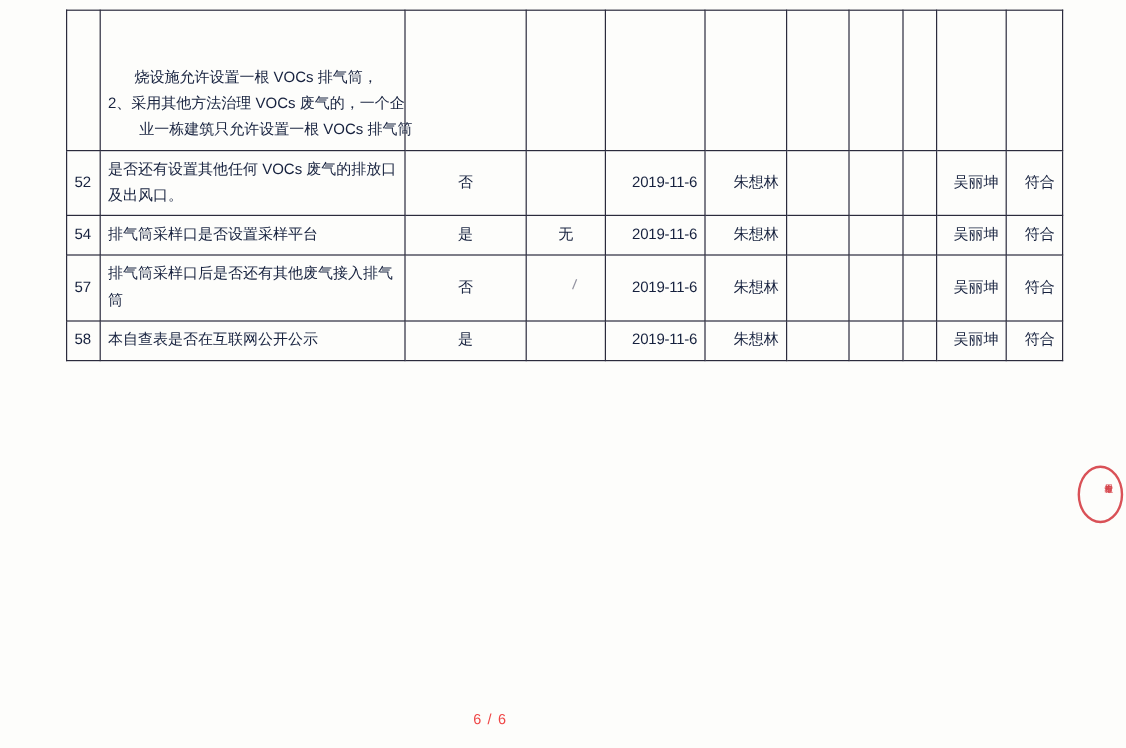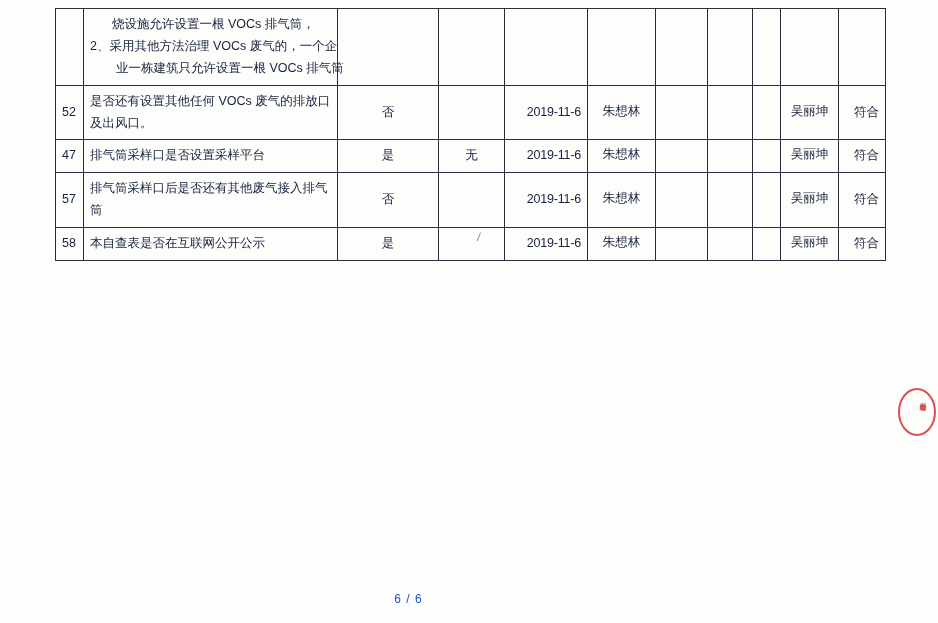--- a/index.html
+++ b/index.html
@@ -52,40 +52,40 @@
   col.c-e1    { width: 52px; }
   col.c-e2    { width: 45px; }
   col.c-e3    { width: 28px; }
   col.c-p2    { width: 58px; }
   col.c-res   { width: 47px; }
 
   .no      { font-size: 12.5px; }
   .item    { text-align: left; }
   .ctr     { text-align: center; }
   .date    { text-align: right; font-size: 12px; letter-spacing: -0.2px; margin-left: 33px; }
-  .person  { text-align: center; font-size: 12.5px; font-family: Liberation Mono, monospace; }
+  .person  { text-align: right; font-size: 12.5px; }
   .res     { text-align: right; font-size: 12.5px; }
 
   .item .ln { display: block; white-space: nowrap; }
-  .item .ln.indent { padding-left: 22px; }
+  .item .ln.indent { padding-left: 22px; margin-top: 40px; }
   .item .ln.indent2 { padding-left: 26px; }
 
   .tall td { height: 40px; }
 
   .row-first td { border-top: 1px solid #2b2b3d; }
 
   
   .footer {
     position: absolute;
     left: 0;
     top: 592px;
     width: 817px;
     text-align: center;
     font-size: 12px;
-    color: #1d4ed8;
+    color: #ef4444;
     letter-spacing: 1px;
   }
 
   
   .stamp {
     position: absolute;
     left: 912px;
     top: 388px;
     width: 26px;
     height: 44px;
@@ -173,21 +173,21 @@
         <td class="person">朱想林</td>
         <td class="ctr"></td>
         <td class="ctr"></td>
         <td class="ctr"></td>
         <td class="person">吴丽坤</td>
         <td class="res">符合</td>
       </tr>
 
 
       <tr>
-        <td class="no">47</td>
+        <td class="no">54</td>
         <td class="item">
           <span class="ln">排气筒采样口是否设置采样平台</span>
         </td>
         <td class="ctr">是</td>
         <td class="ctr">无</td>
         <td class="date">2019-11-6</td>
         <td class="person">朱想林</td>
         <td class="ctr"></td>
         <td class="ctr"></td>
         <td class="ctr"></td>

